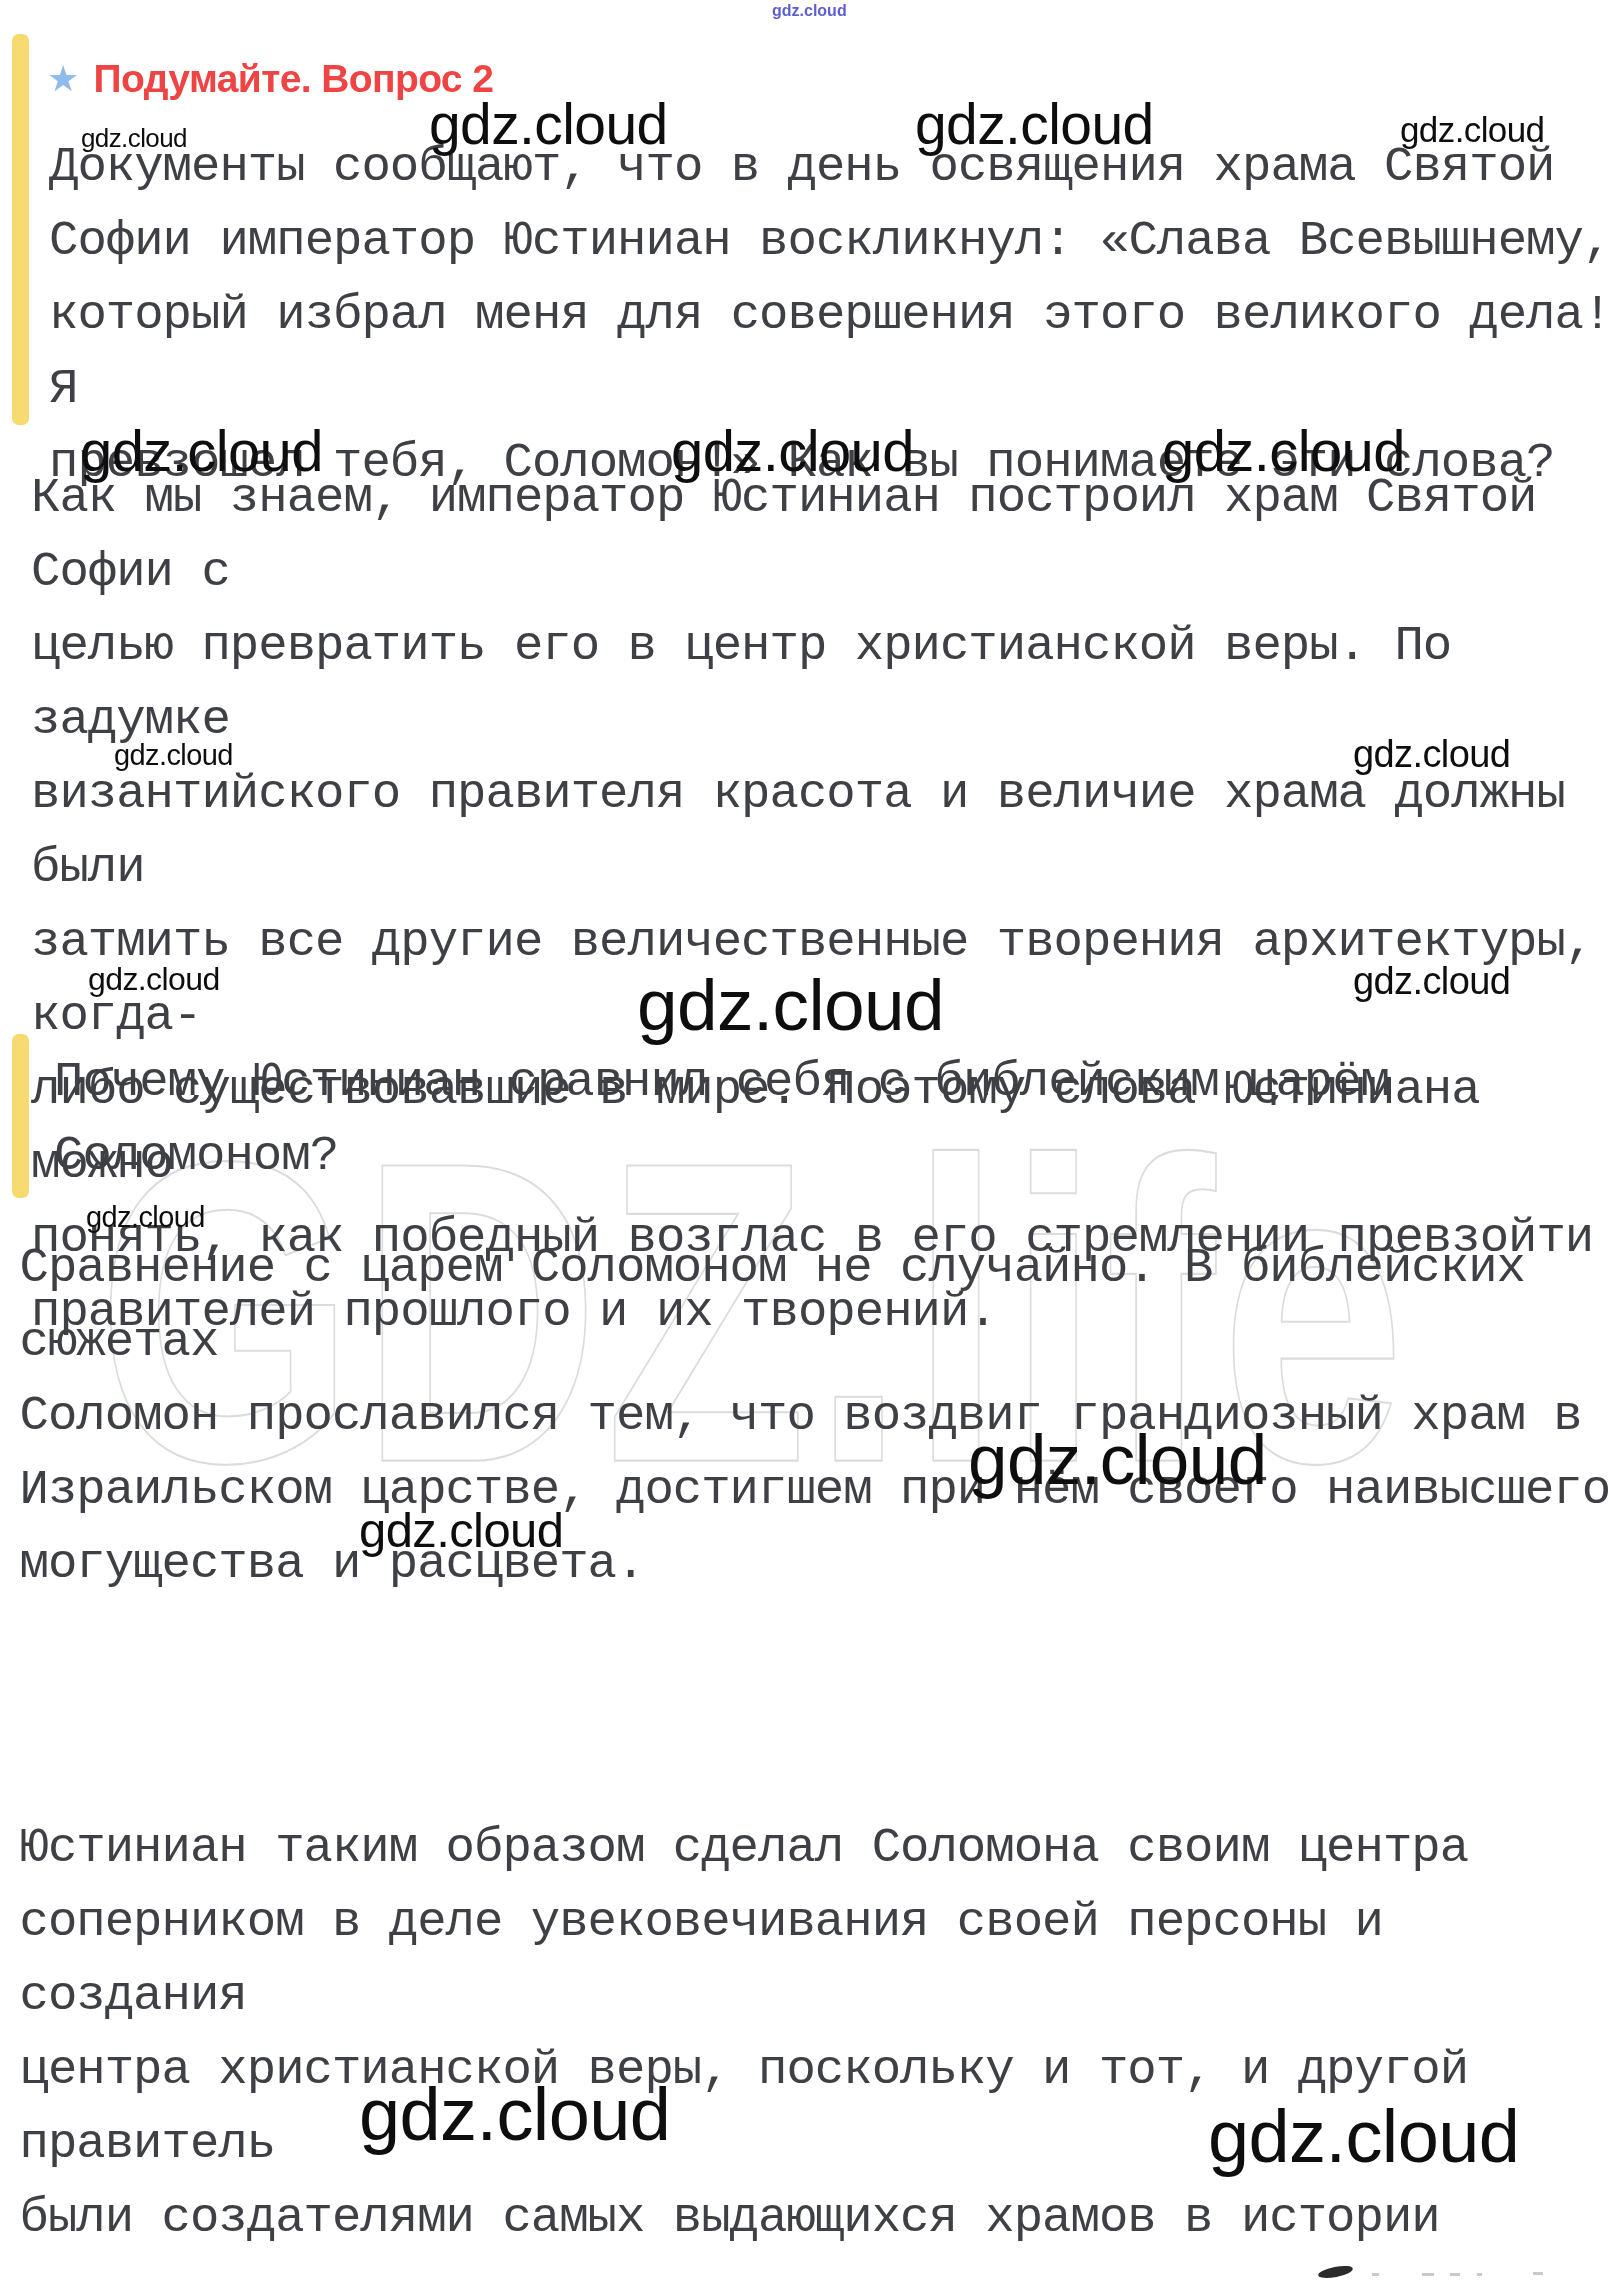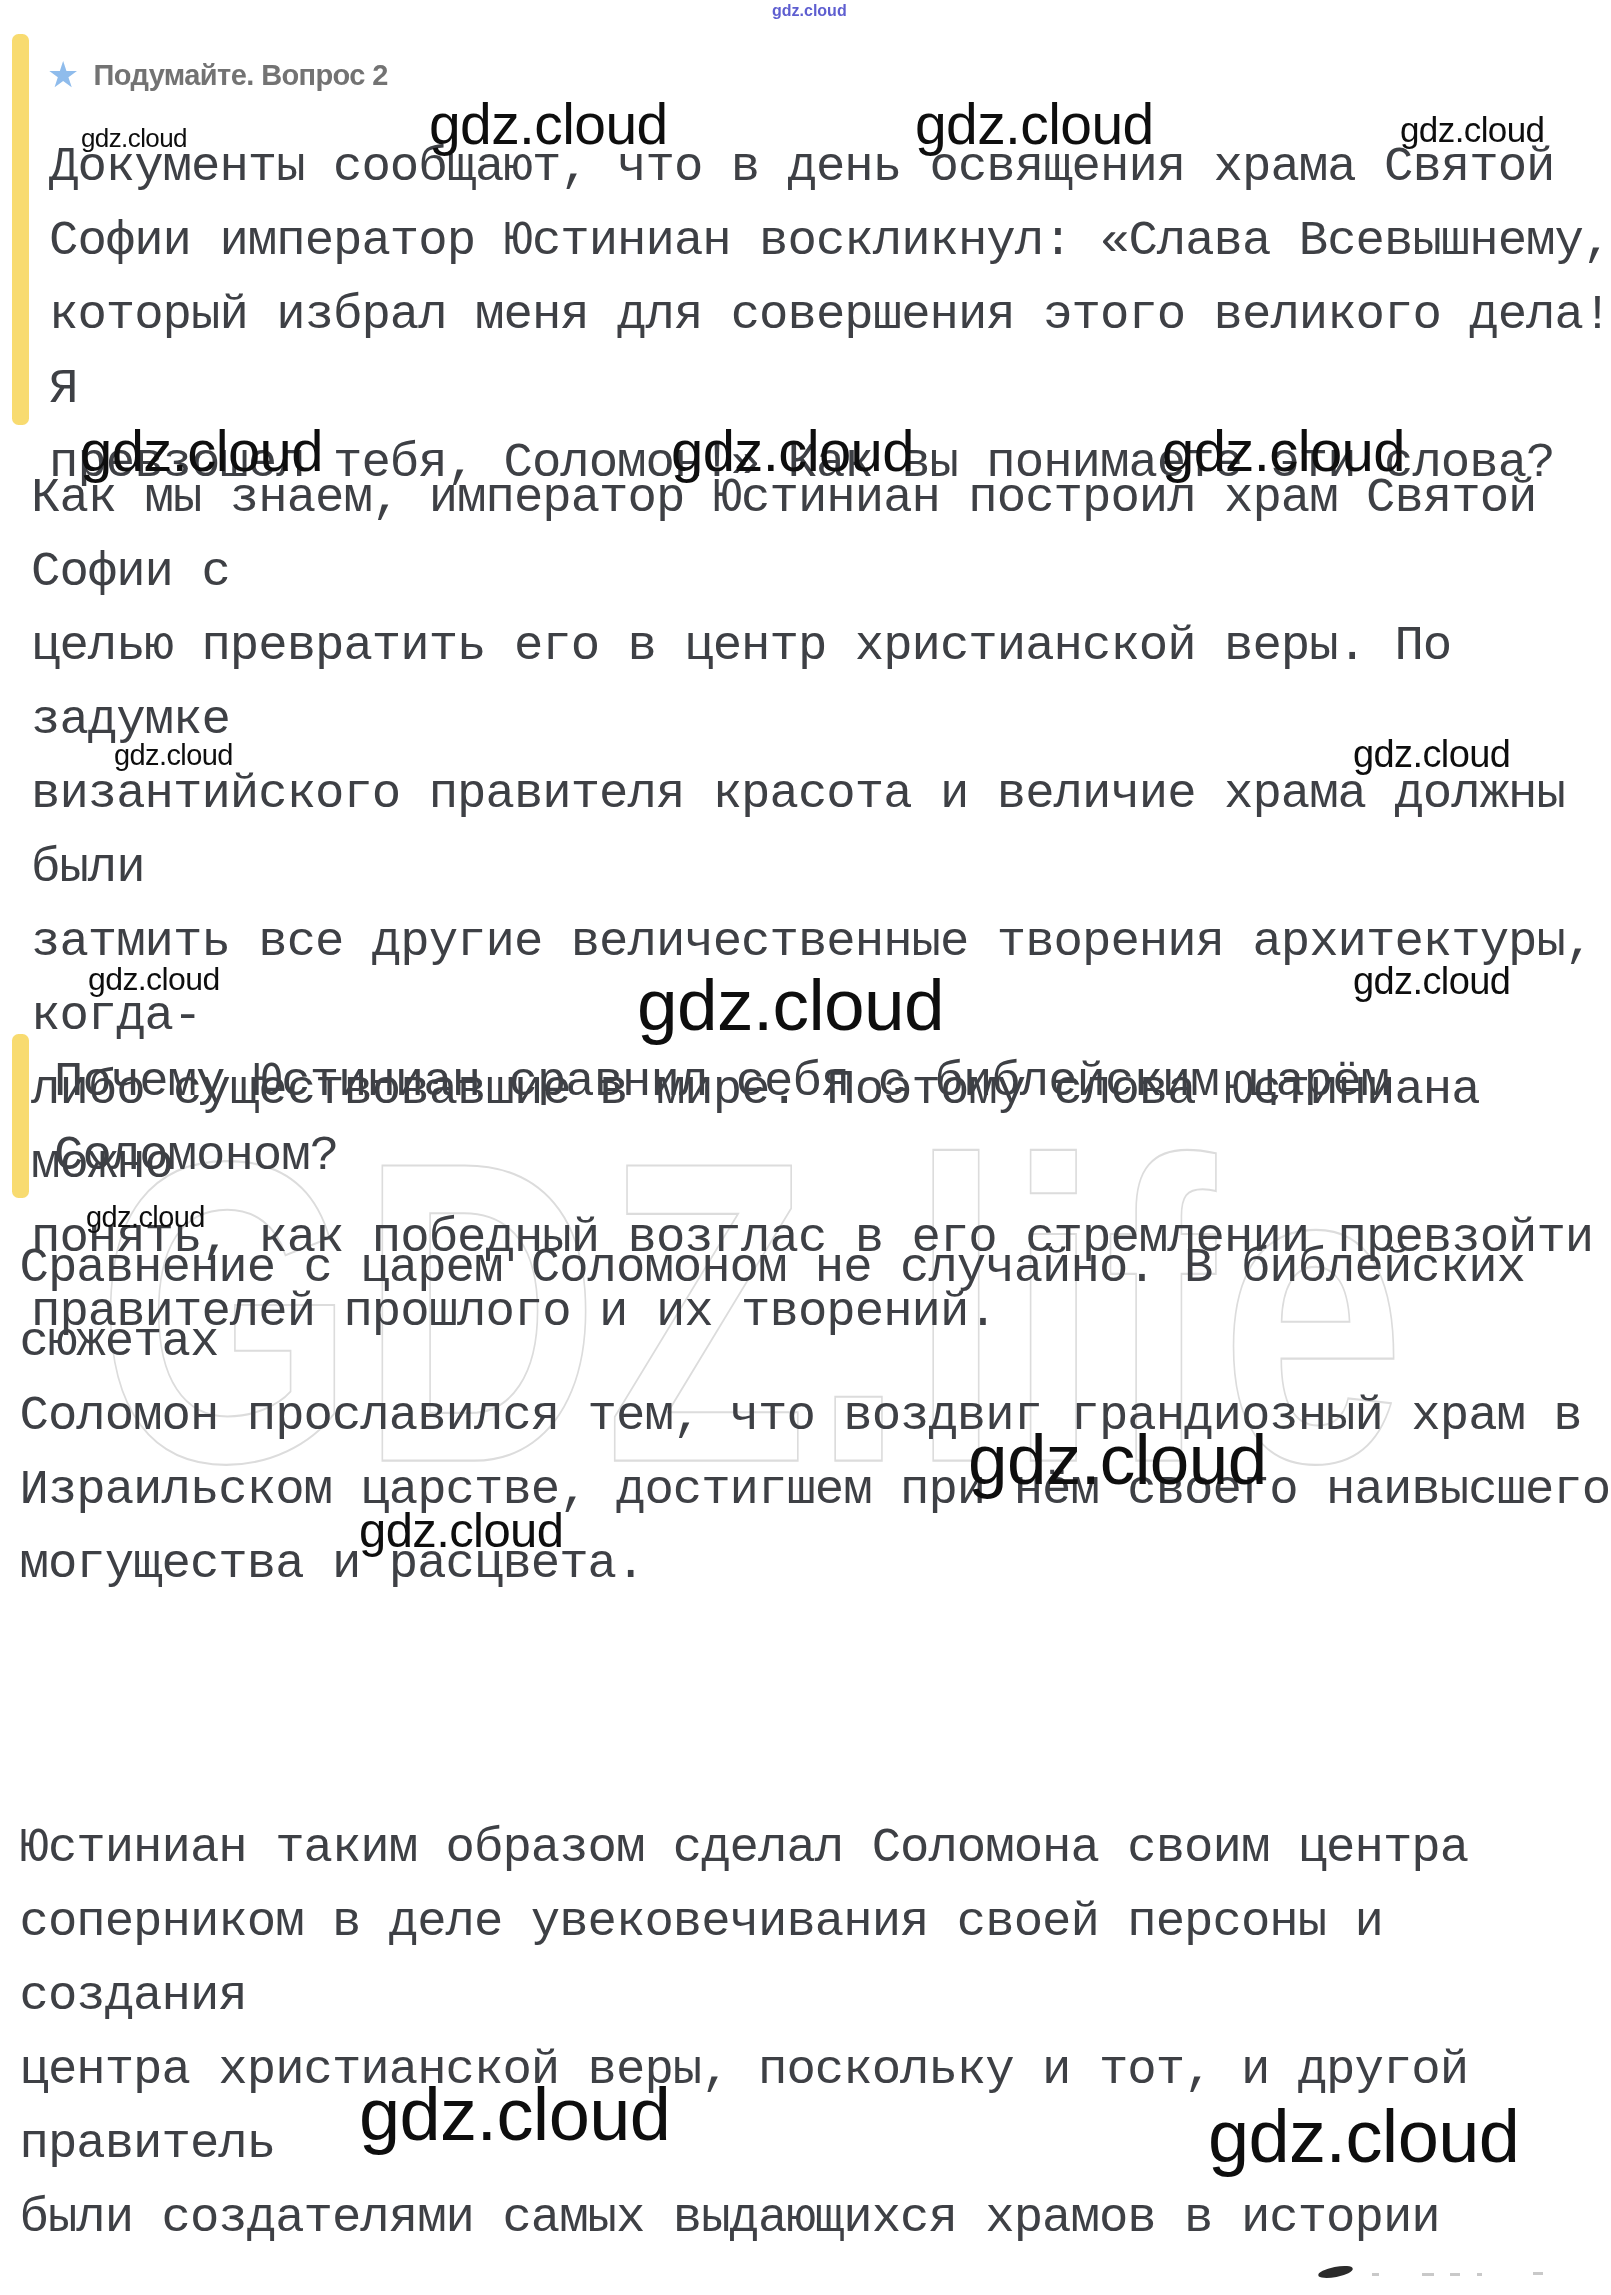--- a/index.html
+++ b/index.html
@@ -35,21 +35,21 @@
   }
   #qbar1{top:34px;height:391px;}
   #qbar2{top:1034px;height:164px;}
   
   .header-row{position:absolute;left:47px;top:57px;z-index:2;display:flex;align-items:center;}
   .star{
     font-size:36px;color:#8FBCEC;line-height:1;
     margin-right:14.3px;
   }
   .header-title{
-    font-size:29px;font-weight:700;color:#737373;
+    font-size:39px;font-weight:700;color:#ef4444;
     letter-spacing:-0.6px;white-space:nowrap;
   }
   
   .tblock{
     position:absolute;
     z-index:2;
     font-size:49px;
     line-height:74px;
     letter-spacing:-1px;
     color:#3E4045;

